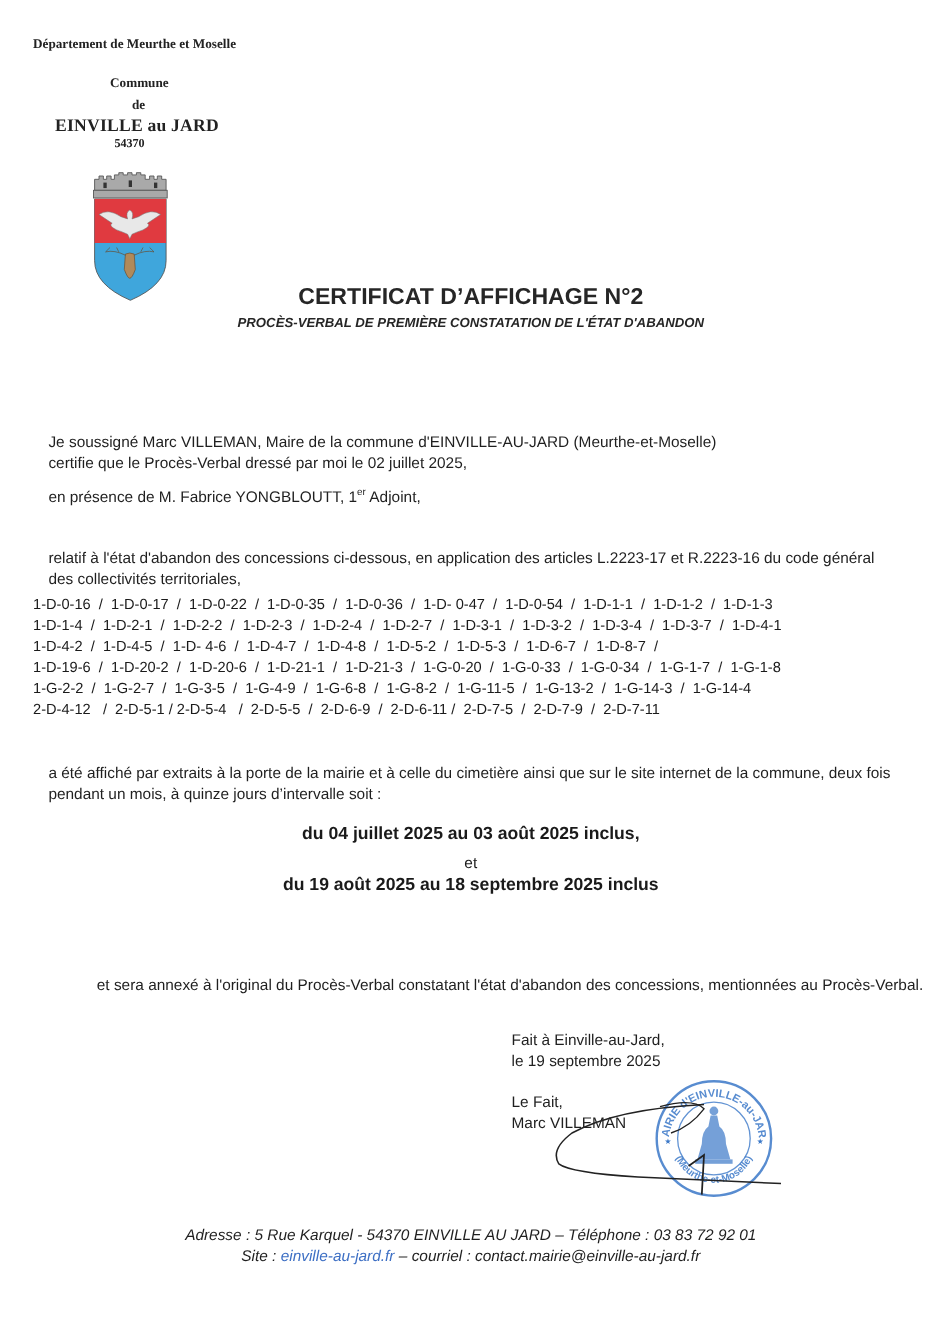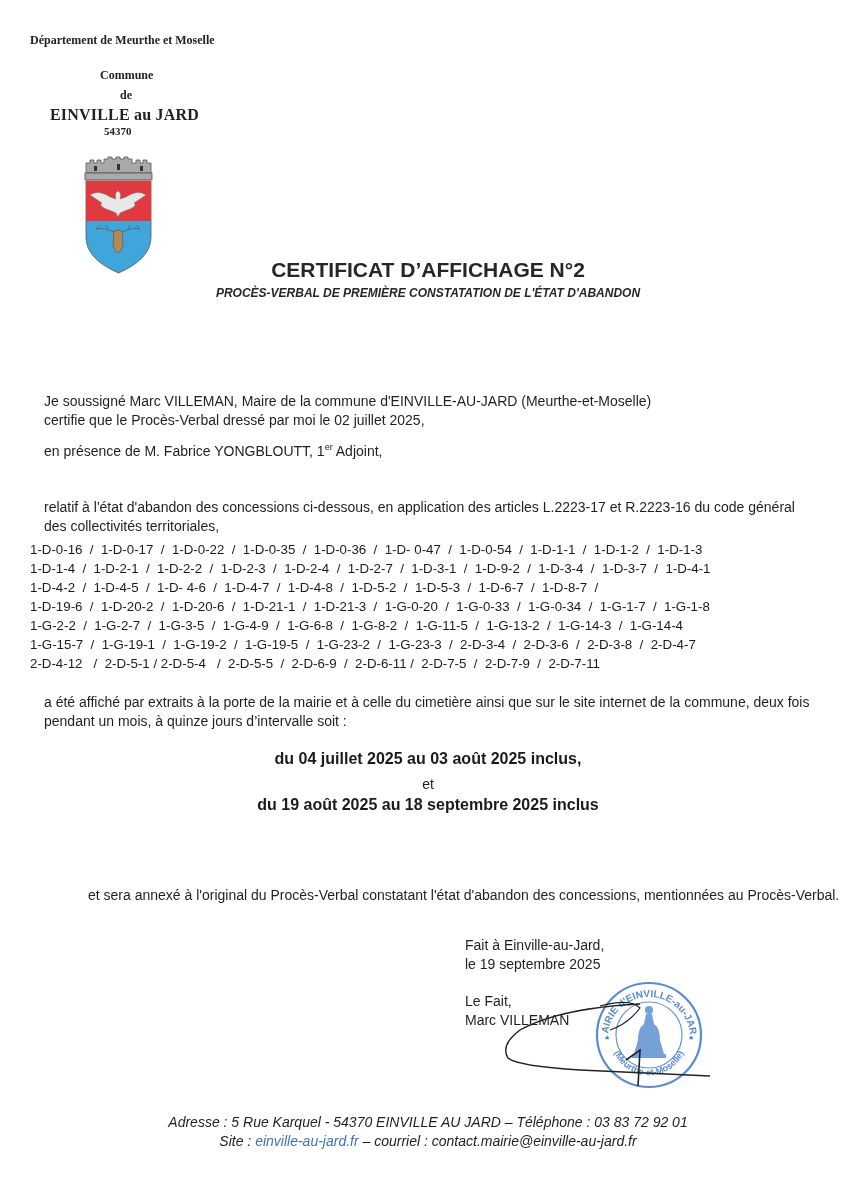--- a/index.html
+++ b/index.html
@@ -74,25 +74,24 @@
   <div>Je soussigné Marc VILLEMAN, Maire de la commune d'EINVILLE-AU-JARD (Meurthe-et-Moselle)</div>
   <div>certifie que le Procès-Verbal dressé par moi le 02 juillet 2025,</div>
 </div>
 
 <div id="p2" class="abs para sans"><span>en présence de M. Fabrice YONGBLOUTT, 1</span><sup>er</sup><span> Adjoint,</span></div>
 
 <div id="p3" class="abs para sans">relatif à l'état d'abandon des concessions ci-dessous, en application des articles L.2223-17 et R.2223-16 du code général des collectivités territoriales,</div>
 
 <div id="concessions" class="abs sans">
     <div style="white-space: pre;">1-D-0-16  /  1-D-0-17  /  1-D-0-22  /  1-D-0-35  /  1-D-0-36  /  1-D- 0-47  /  1-D-0-54  /  1-D-1-1  /  1-D-1-2  /  1-D-1-3</div>
-    <div style="white-space: pre;">1-D-1-4  /  1-D-2-1  /  1-D-2-2  /  1-D-2-3  /  1-D-2-4  /  1-D-2-7  /  1-D-3-1  /  1-D-9-2  /  1-D-3-4  /  1-D-3-7  /  1-D-4-1</div>
+    <div style="white-space: pre;">1-D-1-4  /  1-D-2-1  /  1-D-2-2  /  1-D-2-3  /  1-D-2-4  /  1-D-2-7  /  1-D-3-1  /  1-D-3-2  /  1-D-3-4  /  1-D-3-7  /  1-D-4-1</div>
     <div style="white-space: pre;">1-D-4-2  /  1-D-4-5  /  1-D- 4-6  /  1-D-4-7  /  1-D-4-8  /  1-D-5-2  /  1-D-5-3  /  1-D-6-7  /  1-D-8-7  /</div>
     <div style="white-space: pre;">1-D-19-6  /  1-D-20-2  /  1-D-20-6  /  1-D-21-1  /  1-D-21-3  /  1-G-0-20  /  1-G-0-33  /  1-G-0-34  /  1-G-1-7  /  1-G-1-8</div>
     <div style="white-space: pre;">1-G-2-2  /  1-G-2-7  /  1-G-3-5  /  1-G-4-9  /  1-G-6-8  /  1-G-8-2  /  1-G-11-5  /  1-G-13-2  /  1-G-14-3  /  1-G-14-4</div>
-    <div style="white-space: pre;">1-G-15-7  /  1-G-19-1  /  1-G-19-2  /  1-G-19-5  /  1-G-23-2  /  1-G-23-3  /  2-D-3-4  /  2-D-3-6  /  2-D-3-8  /  2-D-4-7</div>
     <div style="white-space: pre;">2-D-4-12   /  2-D-5-1 / 2-D-5-4   /  2-D-5-5  /  2-D-6-9  /  2-D-6-11 /  2-D-7-5  /  2-D-7-9  /  2-D-7-11</div>
   </div>
 
 <div id="p4" class="abs para sans">a été affiché par extraits à la porte de la mairie et à celle du cimetière ainsi que sur le site internet de la commune, deux fois pendant un mois, à quinze jours d’intervalle soit :</div>
 
 <div id="period1" class="abs bold-center sans">du 04 juillet 2025 au 03 août 2025 inclus,</div>
 <div id="et" class="abs sans">et</div>
 <div id="period2" class="abs bold-center sans">du 19 août 2025 au 18 septembre 2025 inclus</div>
 
 <div id="p5" class="abs para sans">et sera annexé à l'original du Procès-Verbal constatant l'état d'abandon des concessions, mentionnées au Procès-Verbal.</div>

